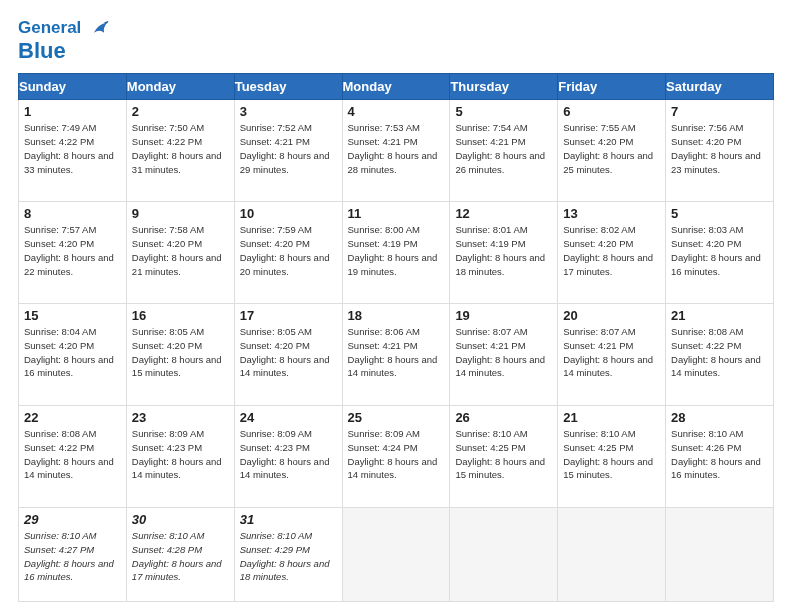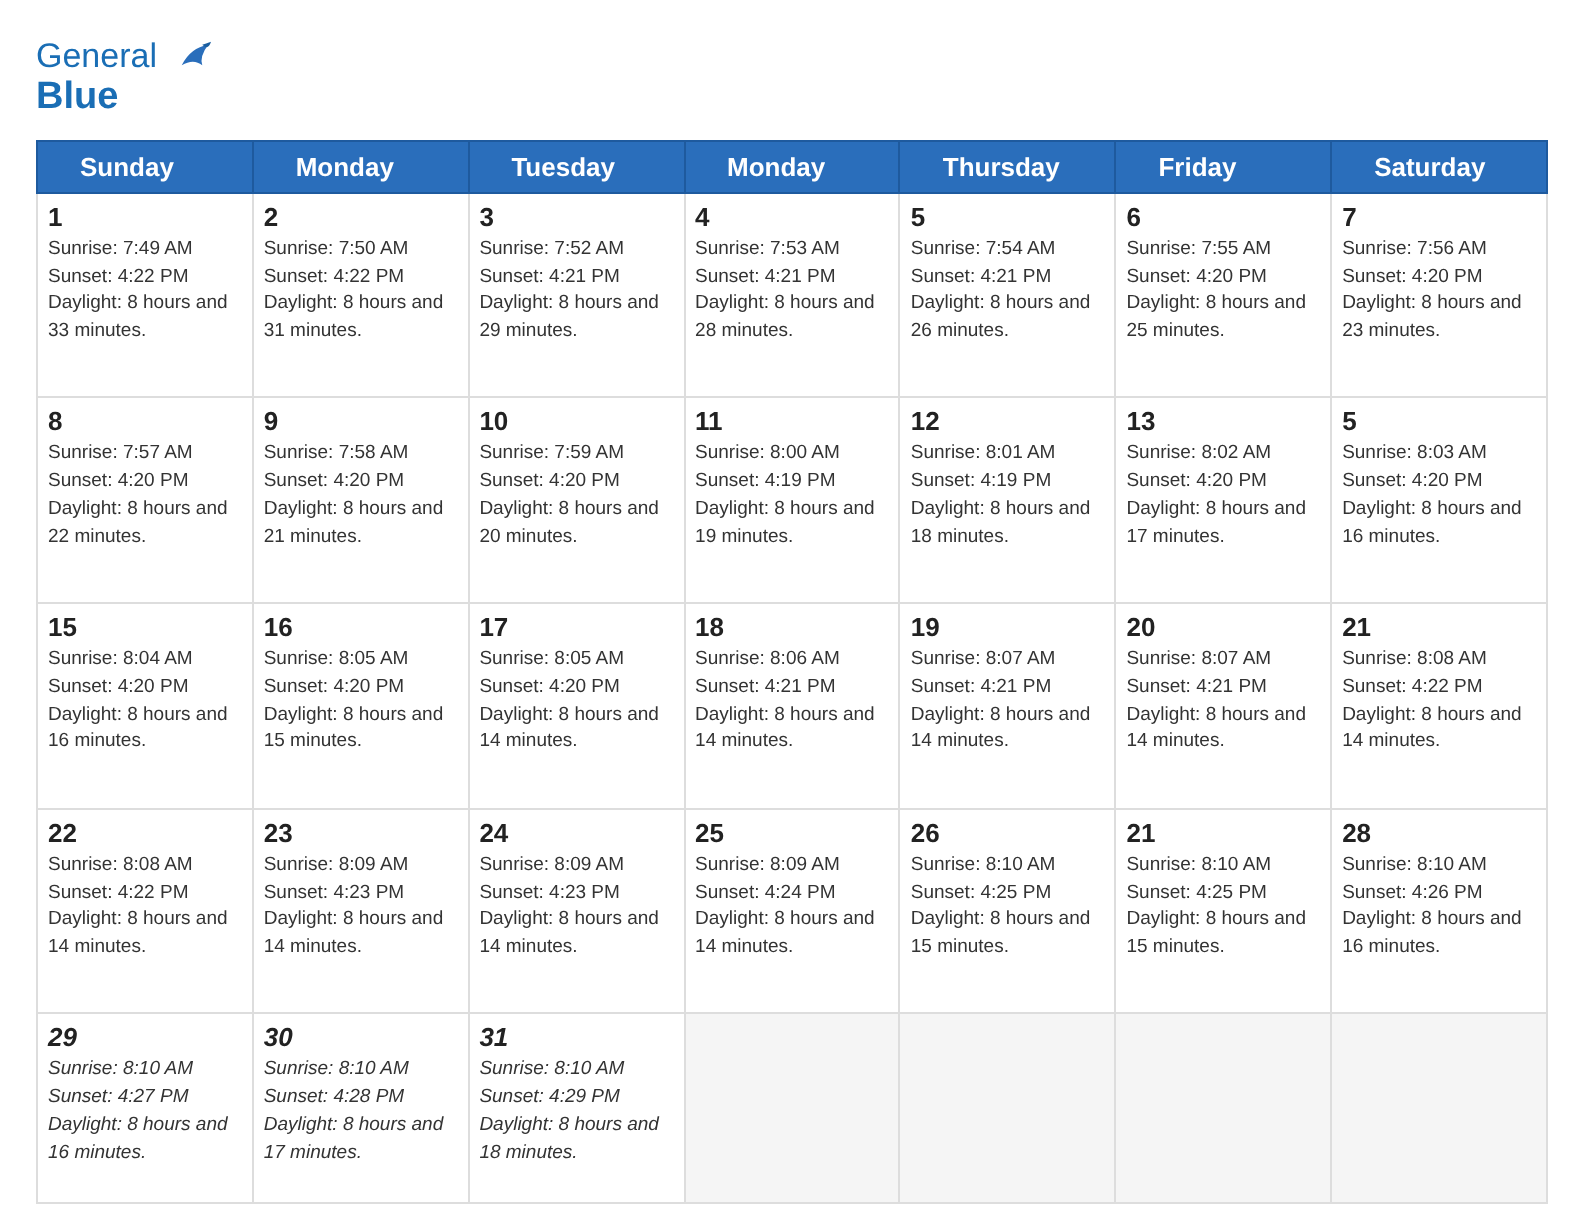--- a/index.html
+++ b/index.html
@@ -50,21 +50,21 @@
       border: 1px solid #ccc;
       border-collapse: collapse;
       width: 100%;
       table-layout: fixed;
     }
     .calendar th {
       background-color: #2a6ebb;
       color: white;
       font-size: 13px;
       font-weight: bold;
-      padding: 5px 21px;
+      padding: 5px 0;
       text-align: left;
       border: 1px solid #1e5a9e;
     }
     .calendar td {
       border: 1px solid #ddd;
       padding: 4px 5px;
       vertical-align: top;
       font-size: 9.5px;
       color: #333;
       background: #fff;
@@ -89,28 +89,28 @@
       color: #333;
     }
   </style>
 </head>
 <body>
 
 <div class="page">
   <div class="header">
     <div class="logo">
       <div>
-        <div style="font-size:17px;font-weight:normal;color:#333;line-height:1.15;">
+        <div style="font-size:17px;font-weight:bold;color:#333;line-height:1.15;">
           <span style="color:#1a6eb5;">General</span>
           <svg class="logo-icon" viewBox="0 0 30 30" style="display:inline-block;vertical-align:middle;width:22px;height:22px;">
             <path d="M8 20 Q14 8 26 6 Q20 14 22 20 Q16 15 8 20Z" fill="#2a6ebb"></path>
             <path d="M22 6 Q28 4 28 4 Q26 10 22 6Z" fill="#1a5ea0"></path>
           </svg>
         </div>
-        <div style="font-size:19px;font-weight:bold;color:#1a6eb5;line-height:1.15;margin-top:-2px;">Blue</div>
+        <div style="font-size:22px;font-weight:bold;color:#1a6eb5;line-height:1.15;margin-top:-2px;">Blue</div>
       </div>
     </div>
     <div class="title-area">
       <div class="month-title"></div>
       <div class="location"></div>
     </div>
   </div>
 
   <table class="calendar" id="cal-table">
     <thead id="cal-head">

